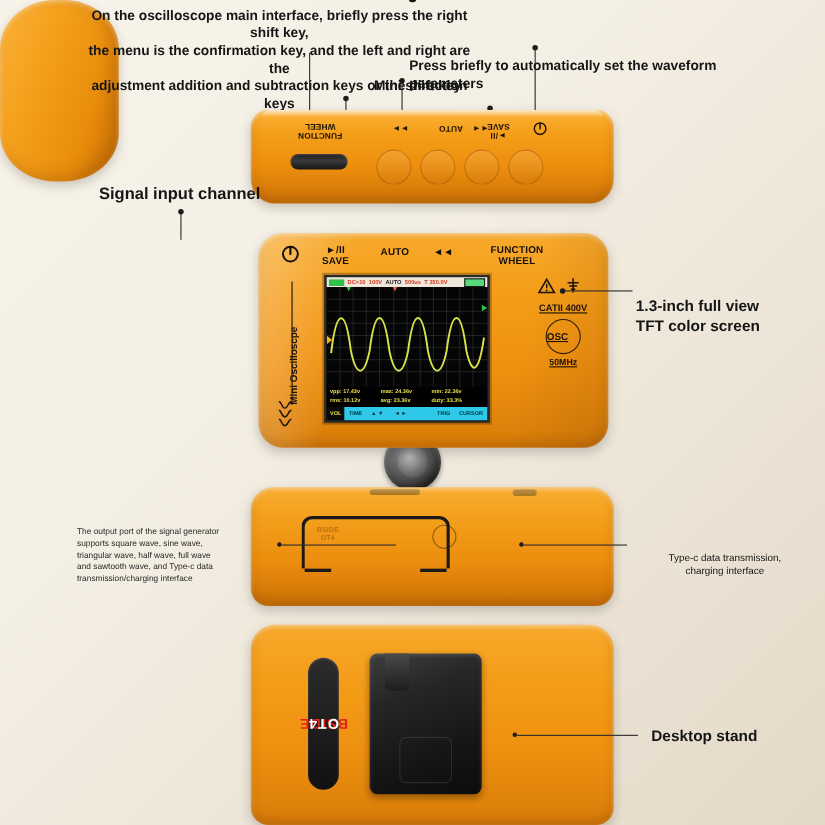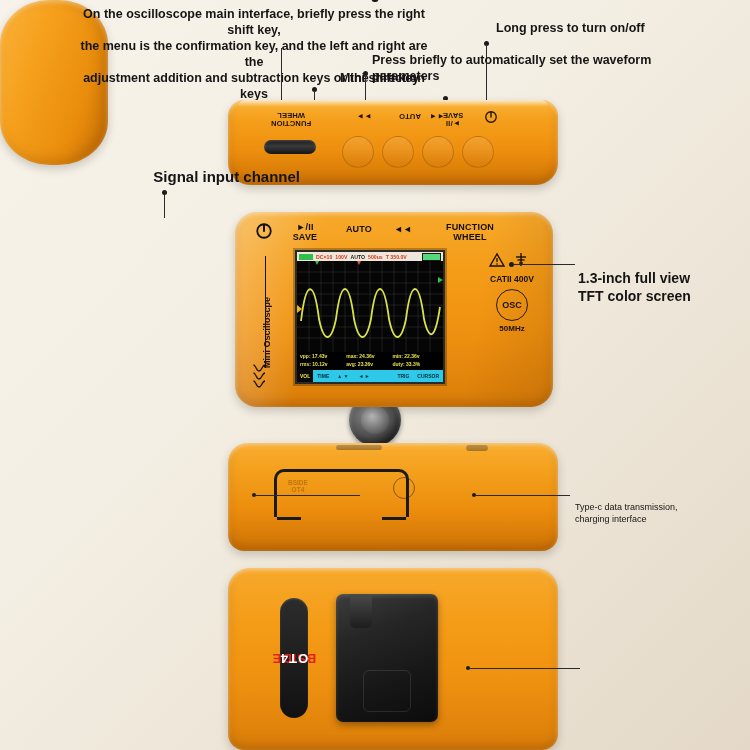--- a/index.html
+++ b/index.html
@@ -10,21 +10,21 @@
     color:#111;
   }
   .stage{position:absolute;inset:0;}
   .abs{position:absolute;}
 
   
   .anno{position:absolute;font-weight:bold;color:#151515;line-height:1.28;}
   .anno.sm{font-size:11.5px;}
   .anno.md{font-size:12.5px;}
   .anno.lg{font-size:14px;}
-  .anno.xl{font-size:15px;text-align:right;}
+  .anno.xl{font-size:15px;}
   .anno.center{text-align:center;}
   .para{position:absolute;font-size:7.6px;font-weight:normal;color:#2a2a2a;line-height:1.42;}
 
   
   .vline{position:absolute;width:1px;background:#2a2a2a;}
   .hline{position:absolute;height:1px;background:#2a2a2a;}
   .dot{position:absolute;width:5px;height:5px;border-radius:50%;background:#1c1c1c;}
   .dot.sm{width:4px;height:4px;}
 
   
@@ -54,24 +54,24 @@
   .screen{position:absolute;left:60px;top:38px;width:146px;height:130px;background:#0a0a0a;
     border:2px solid #2a2a2a;box-shadow:0 0 0 2px rgba(0,0,0,.25);}
   .scr-top{position:absolute;left:0;top:0;right:0;height:9px;background:#efe7dc;display:flex;align-items:center;
     font-size:5.2px;font-weight:bold;gap:3px;padding:0 2px;box-sizing:border-box;}
   .scr-grid{position:absolute;left:0;top:9px;right:0;bottom:30px;background:#050505;}
   .scr-meas{position:absolute;left:0;right:0;bottom:12px;height:18px;background:#000;
     font-size:5px;font-weight:bold;color:#e8e14a;padding:1px 3px;box-sizing:border-box;}
   .scr-menu{position:absolute;left:0;right:0;bottom:0;height:12px;background:#0a0a0a;
     display:flex;align-items:center;font-size:5px;font-weight:bold;}
 
-  .side-panel{position:absolute;right:10px;top:40px;width:62px;text-align:center;color:#1a1109;}
+  .side-panel{position:absolute;right:10px;top:40px;width:62px;text-align:center;color:#1a1109;text-decoration:underline;}
   .cat{font-size:8.5px;font-weight:bold;margin-top:2px;}
   .osc-ring{width:30px;height:30px;border-radius:50%;border:1.4px solid #2a1c08;margin:5px auto 0;
-    display:flex;align-items:center;justify-content:center;font-size:9px;font-weight:bold;}
+    display:flex;align-items:center;justify-content:flex-start;font-size:9px;font-weight:bold;}
   .mhz{font-size:8px;font-weight:bold;margin-top:3px;}
 
   .vert-brand{position:absolute;left:16px;top:44px;width:16px;height:120px;}
   .vert-brand span{display:block;transform:rotate(-90deg);transform-origin:left top;
     position:absolute;left:11px;top:112px;white-space:nowrap;font-size:9px;font-weight:bold;color:#1a1109;}
 
   
   #side-view{left:62px;top:230px;width:108px;height:165px;border-radius:50px/44px;
     background:linear-gradient(110deg,#fbb23a 0%,#f5a01c 34%,#e98c0c 72%,#c76e04 100%);
     box-shadow:inset 0 2px 5px rgba(255,255,255,.4), inset -6px -4px 14px rgba(120,60,0,.3), 0 4px 10px rgba(0,0,0,.18);}
@@ -113,21 +113,20 @@
 </style>
 </head>
 <body>
 
 <div class="stage">
 
   <div class="anno md center" style="left:78px;top:6px;width:352px;white-space:pre-line;">On the oscilloscope main interface, briefly press the right shift key,
 the menu is the confirmation key, and the left and right are the
 adjustment addition and subtraction keys or the direction keys</div>
 
-  <div class="anno md" style="left:496px;top:20px;width:210px;">Long press to turn on/off</div>
   <div class="dot" style="left:484px;top:41px;"></div>
   <div class="vline" style="left:486px;top:45px;height:62px;"></div>
 
   <div class="anno md" style="left:372px;top:52px;width:330px;">Press briefly to automatically set the waveform parameters</div>
   <div class="dot" style="left:363px;top:71px;"></div>
   <div class="vline" style="left:365px;top:75px;height:32px;"></div>
 
   <div class="dot" style="left:443px;top:96px;"></div>
   <div class="vline" style="left:445px;top:100px;height:10px;"></div>
 
@@ -284,35 +283,41 @@
 
   <div class="case" id="bottom-view">
     <div class="stand-outline"></div>
     <div class="emboss" style="white-space:pre-line;">BSIDE
 OT4</div>
     <div class="port-c"></div>
     <div class="slot" style="left:108px;top:2px;width:46px;height:5px;border-radius:3px;opacity:.35;"></div>
     <div class="slot" style="left:238px;top:2px;width:22px;height:6px;border-radius:4px;opacity:.35;"></div>
   </div>
 
+  <div class="para" style="left:70px;top:478px;width:152px;white-space:pre-line;">The output port of the signal generator
+supports square wave, sine wave,
+triangular wave, half wave, full wave
+and sawtooth wave, and Type-c data
+transmission/charging interface</div>
   <div class="dot sm" style="left:252px;top:493px;"></div>
   <div class="hline" style="left:256px;top:495px;width:104px;"></div>
 
   <div class="dot sm" style="left:472px;top:493px;"></div>
   <div class="hline" style="left:476px;top:495px;width:94px;"></div>
-  <div class="anno sm" style="left:575px;top:502px;width:168px;white-space:pre-line;font-weight:normal;font-size:9px;">Type-c data transmission,
+  <div class="anno sm" style="left:575px;top:502px;width:168px;white-space:pre-line;font-weight:normal;font-size:9px;text-align:center;">Type-c data transmission,
 charging interface</div>
 
   <div class="case" id="back-view">
     <div class="badge">
       <span>
         <span style="color:#e2231a;">BSIDE</span>
           <span style="color:#fff;">&nbsp;</span>
           <span style="color:#fff;">OT4</span>
       </span>
     </div>
     <div class="kick"></div>
   </div>
 
   <div class="dot sm" style="left:466px;top:666px;"></div>
   <div class="hline" style="left:470px;top:668px;width:110px;"></div>
+  <div class="anno lg" style="left:592px;top:661px;width:150px;">Desktop stand</div>
 
 </div>
 
 </body></html>

